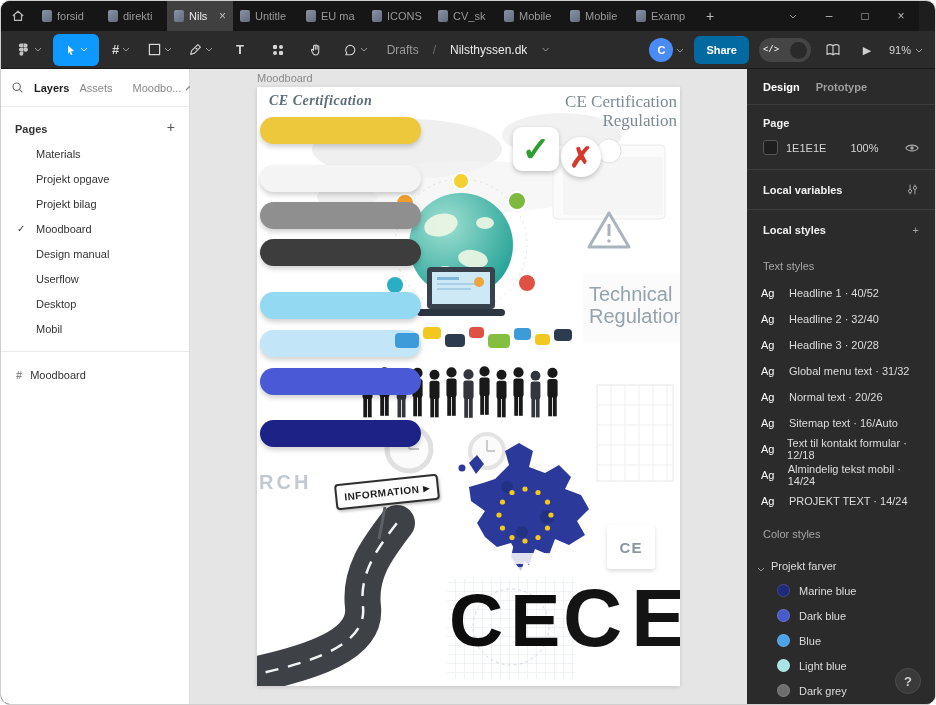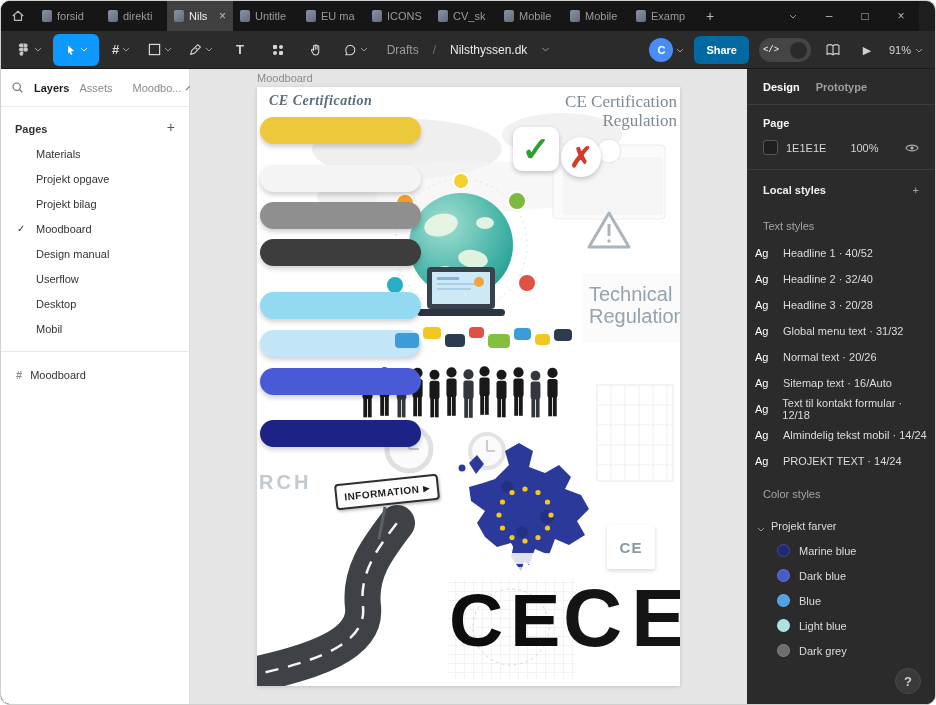--- a/index.html
+++ b/index.html
@@ -83,21 +83,21 @@
   .rs-page{border-bottom:1px solid #3d3d3d;padding:12px 16px 14px}
   .rs-label{font-weight:700;color:#f1f1f1}
   .rs-pagerow{display:flex;align-items:center;gap:8px;margin-top:11px;color:#d6d6d6}
   .sw{width:15px;height:15px;border-radius:3px;border:1px solid #565656;flex:none}
   .pct{margin-left:16px}
   .eye{margin-left:auto;color:#a8a8a8;display:flex}
   .rs-rowline{display:flex;justify-content:space-between;align-items:center;height:40px;padding:0 16px;font-weight:700;color:#f1f1f1}
   .rs-rowline.bb{border-bottom:1px solid #3d3d3d}
   .rs-icon{color:#a8a8a8;display:flex;font-weight:400}
   .ts-head{padding:10px 16px 8px;color:#a5a5a5}
-  .ts-row{display:flex;align-items:center;gap:10px;height:26px;padding:0 8px;color:#dcdcdc}
+  .ts-row{display:flex;align-items:center;gap:10px;height:26px;padding:0 14px;color:#dcdcdc}
   .ag{width:18px;color:#fff}
   .cs-head{padding:14px 16px 6px;color:#a5a5a5}
   .cs-group{display:flex;align-items:flex-end;gap:6px;height:26px;padding:0 10px;color:#dcdcdc}
   .cs-row{display:flex;align-items:flex-end;gap:9px;height:25px;padding:0 16px 0 30px;color:#dcdcdc}
   .cs-dot{width:13px;height:13px;border-radius:50%;flex:none;border:1px solid rgba(255,255,255,.15)}
   .help{position:absolute;right:14px;bottom:12px;width:26px;height:26px;border-radius:50%;background:#3a3a3a;border:1px solid #4c4c4c;display:flex;align-items:center;justify-content:center;color:#cfcfcf;font-size:13px;font-weight:bold}
 </style>
 </head>
 <body>
 
@@ -496,20 +496,30 @@
         <span>1E1E1E</span>
         <span class="pct">100%</span>
         <span class="eye">
           <svg width="14" height="12" viewBox="0 0 16 12">
               <path d="M1 6c2.6-4.4 11.4-4.4 14 0-2.6 4.4-11.4 4.4-14 0z" fill="none" stroke="currentColor" stroke-width="1.2"></path>
               <circle cx="8" cy="6" r="2" fill="currentColor"></circle>
             </svg>
         </span>
       </div>
     </div>
+    <div class="rs-rowline bb">
+      <span>Local variables</span>
+      <span class="rs-icon">
+        <svg width="13" height="13" viewBox="0 0 16 16">
+            <path d="M5 2v12M11 2v12" stroke="currentColor" stroke-width="1.2"></path>
+            <circle cx="5" cy="10" r="2" fill="#2b2b2b" stroke="currentColor" stroke-width="1.2"></circle>
+            <circle cx="11" cy="6" r="2" fill="#2b2b2b" stroke="currentColor" stroke-width="1.2"></circle>
+          </svg>
+      </span>
+    </div>
     <div class="rs-rowline">
       <span>Local styles</span>
       <span class="rs-icon">+</span>
     </div>
     <div class="ts-head">Text styles</div>
     <div class="ts-row">
         <span class="ag">Ag</span>
         <span>Headline 1 · 40/52</span>
       </div>
     <div class="ts-row">

